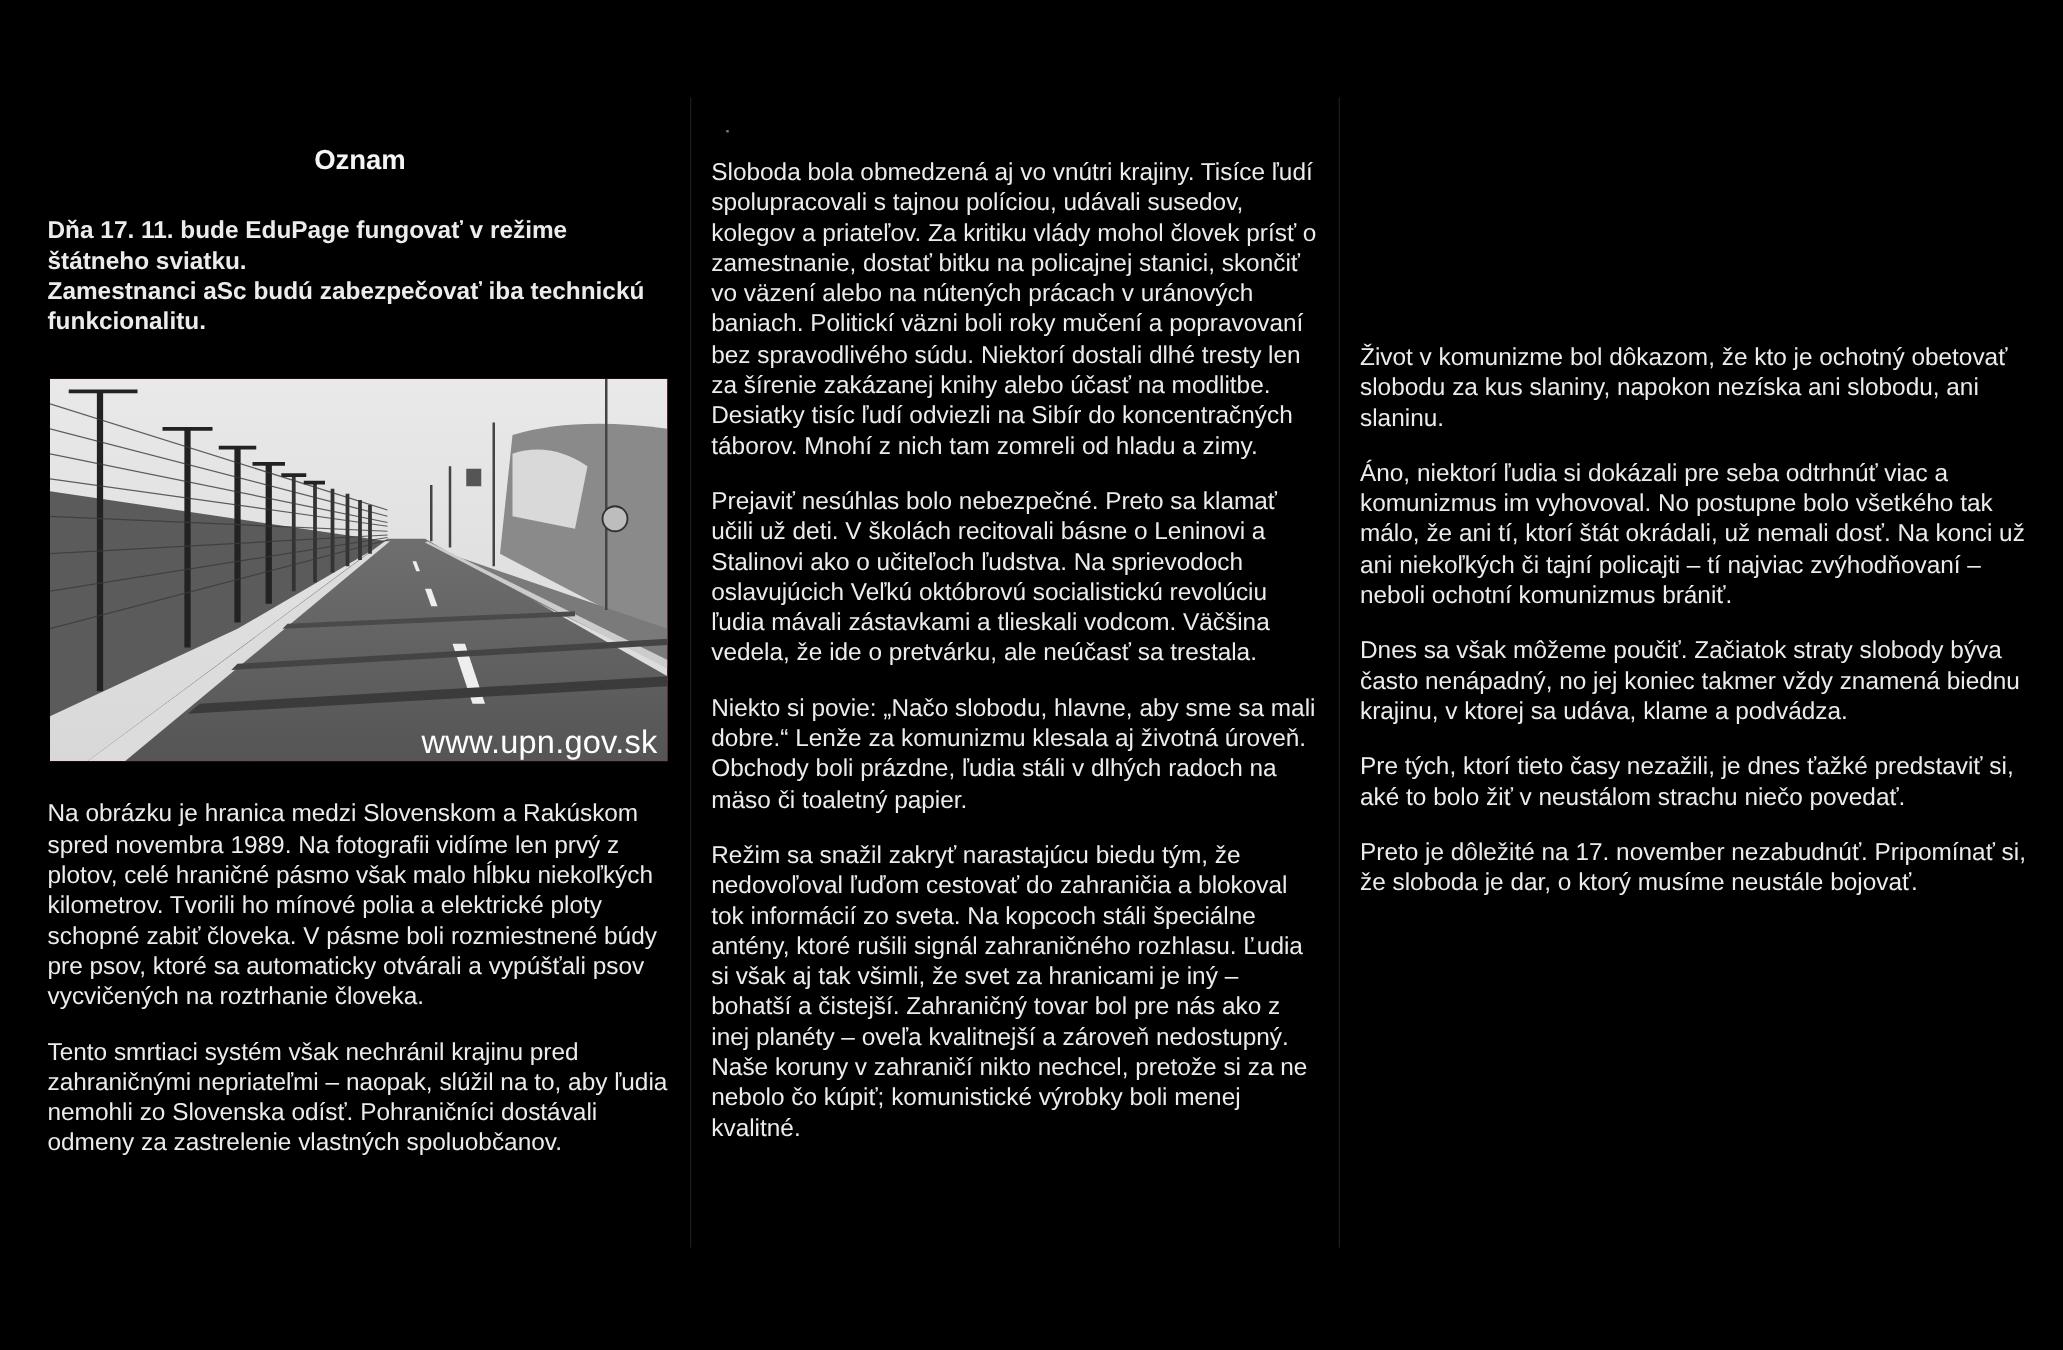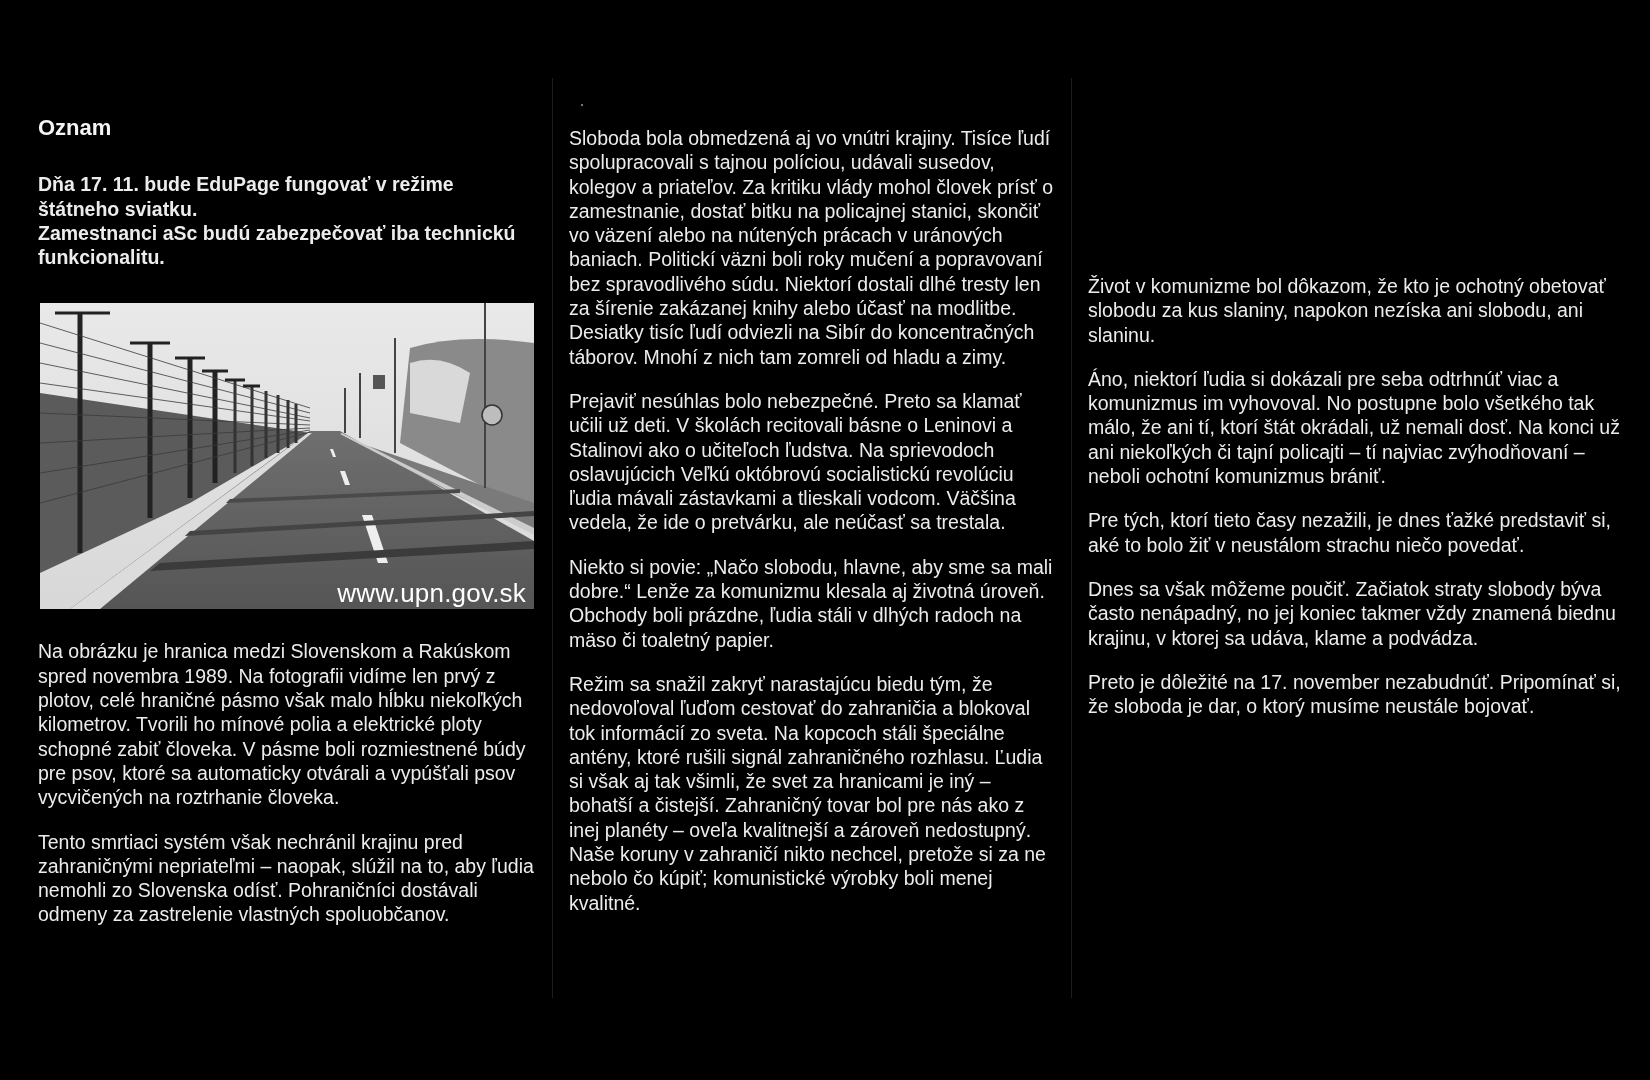--- a/index.html
+++ b/index.html
@@ -33,21 +33,21 @@
     left: 569px;
     top: 126px;
     width: 490px;
   }
   #col-right {
     left: 1088px;
     top: 274px;
     width: 540px;
   }
   .title {
-    text-align: left;
+    text-align: center;
     font-weight: bold;
     font-size: 22px;
     margin: 0 0 32px 0;
     color: #f5f5f5;
   }
   .notice p { margin: 0; font-weight: bold; }
   .notice { margin-bottom: 34px; }
 
   .photo {
     position: relative;
@@ -186,16 +186,16 @@
 <div class="col" id="col-middle">
   <p>Sloboda bola obmedzená aj vo vnútri krajiny. Tisíce ľudí spolupracovali s tajnou políciou, udávali susedov, kolegov a priateľov. Za kritiku vlády mohol človek prísť o zamestnanie, dostať bitku na policajnej stanici, skončiť vo väzení alebo na nútených prácach v uránových baniach. Politickí väzni boli roky mučení a popravovaní bez spravodlivého súdu. Niektorí dostali dlhé tresty len za šírenie zakázanej knihy alebo účasť na modlitbe. Desiatky tisíc ľudí odviezli na Sibír do koncentračných táborov. Mnohí z nich tam zomreli od hladu a zimy.</p>
   <p>Prejaviť nesúhlas bolo nebezpečné. Preto sa klamať učili už deti. V školách recitovali básne o Leninovi a Stalinovi ako o učiteľoch ľudstva. Na sprievodoch oslavujúcich Veľkú októbrovú socialistickú revolúciu ľudia mávali zástavkami a tlieskali vodcom. Väčšina vedela, že ide o pretvárku, ale neúčasť sa trestala.</p>
   <p>Niekto si povie: „Načo slobodu, hlavne, aby sme sa mali dobre.“ Lenže za komunizmu klesala aj životná úroveň. Obchody boli prázdne, ľudia stáli v dlhých radoch na mäso či toaletný papier.</p>
   <p>Režim sa snažil zakryť narastajúcu biedu tým, že nedovoľoval ľuďom cestovať do zahraničia a blokoval tok informácií zo sveta. Na kopcoch stáli špeciálne antény, ktoré rušili signál zahraničného rozhlasu. Ľudia si však aj tak všimli, že svet za hranicami je iný – bohatší a čistejší. Zahraničný tovar bol pre nás ako z inej planéty – oveľa kvalitnejší a zároveň nedostupný. Naše koruny v zahraničí nikto nechcel, pretože si za ne nebolo čo kúpiť; komunistické výrobky boli menej kvalitné.</p>
 </div>
 
 <div class="col" id="col-right">
   <p>Život v komunizme bol dôkazom, že kto je ochotný obetovať slobodu za kus slaniny, napokon nezíska ani slobodu, ani slaninu.</p>
   <p>Áno, niektorí ľudia si dokázali pre seba odtrhnúť viac a komunizmus im vyhovoval. No postupne bolo všetkého tak málo, že ani tí, ktorí štát okrádali, už nemali dosť. Na konci už ani niekoľkých či tajní policajti – tí najviac zvýhodňovaní – neboli ochotní komunizmus brániť.</p>
+  <p>Dnes sa však môžeme poučiť. Začiatok straty slobody býva často nenápadný, no jej koniec takmer vždy znamená biednu krajinu, v ktorej sa udáva, klame a podvádza.</p>
   <p>Pre tých, ktorí tieto časy nezažili, je dnes ťažké predstaviť si, aké to bolo žiť v neustálom strachu niečo povedať.</p>
-  <p>Dnes sa však môžeme poučiť. Začiatok straty slobody býva často nenápadný, no jej koniec takmer vždy znamená biednu krajinu, v ktorej sa udáva, klame a podvádza.</p>
   <p>Preto je dôležité na 17. november nezabudnúť. Pripomínať si, že sloboda je dar, o ktorý musíme neustále bojovať.</p>
 </div>
 
 </body></html>

